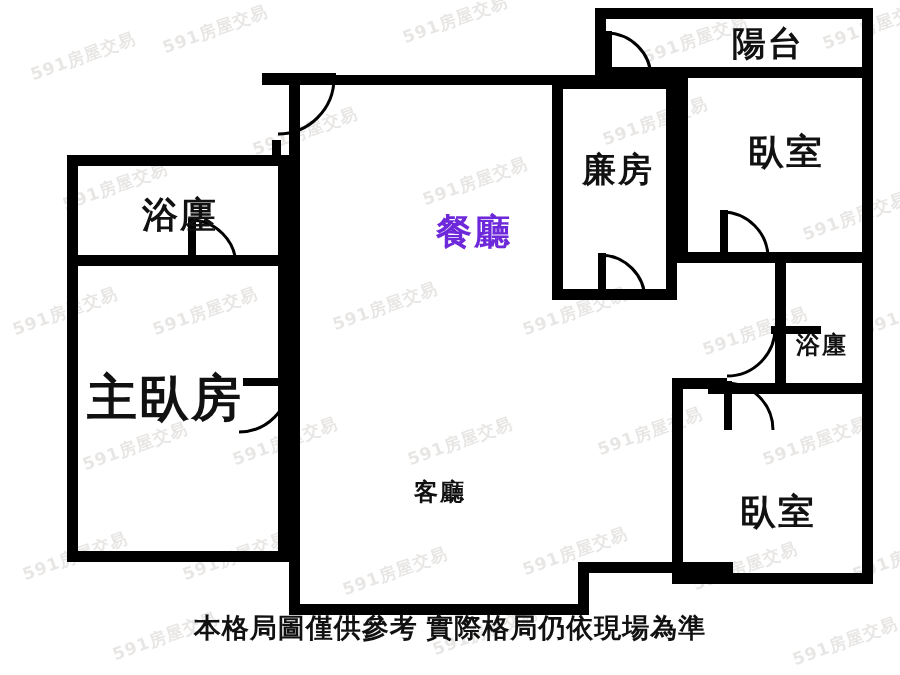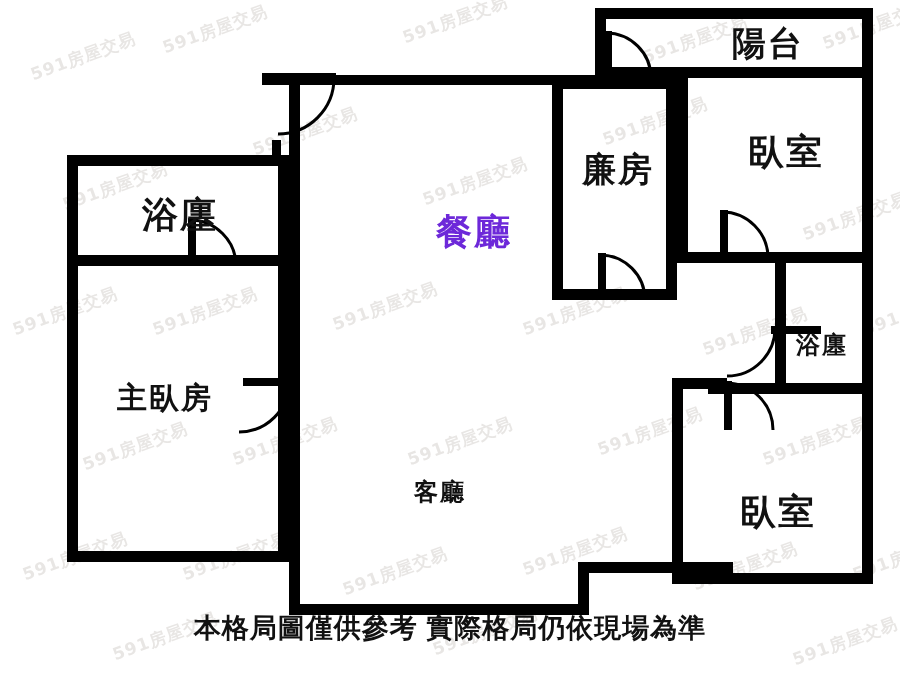--- a/index.html
+++ b/index.html
@@ -198,21 +198,21 @@
 
     </g>
   </svg>
 
   <div id="room-label-layer">
       <div class="room-label" style="left: 768px; top: 44px; font-size: 34px; color: rgb(17, 17, 17);">陽台</div>
       <div class="room-label" style="left: 786px; top: 152px; font-size: 36px; color: rgb(17, 17, 17);">臥室</div>
       <div class="room-label" style="left: 618px; top: 170px; font-size: 34px; color: rgb(17, 17, 17); text-align: center;">廉房</div>
       <div class="room-label" style="left: 474px; top: 232px; font-size: 36px; color: #6d28d9;">餐廳</div>
       <div class="room-label" style="left: 180px; top: 215px; font-size: 36px; color: rgb(17, 17, 17);">浴廛</div>
-      <div class="room-label" style="left: 165px; top: 398px; font-size: 30px; color: rgb(17, 17, 17);">主臥房</div>
+      <div class="room-label" style="left: 165px; top: 398px; font-size: 50px; color: rgb(17, 17, 17);">主臥房</div>
       <div class="room-label" style="left: 822px; top: 345px; font-size: 24px; color: rgb(17, 17, 17);">浴廛</div>
       <div class="room-label" style="left: 440px; top: 492px; font-size: 24px; color: rgb(17, 17, 17);">客廳</div>
       <div class="room-label" style="left: 778px; top: 512px; font-size: 36px; color: rgb(17, 17, 17);">臥室</div>
     </div>
 
   <div class="footer-note">本格局圖僅供參考  實際格局仍依現場為準</div>
 
 </div>
 
 </body></html>

